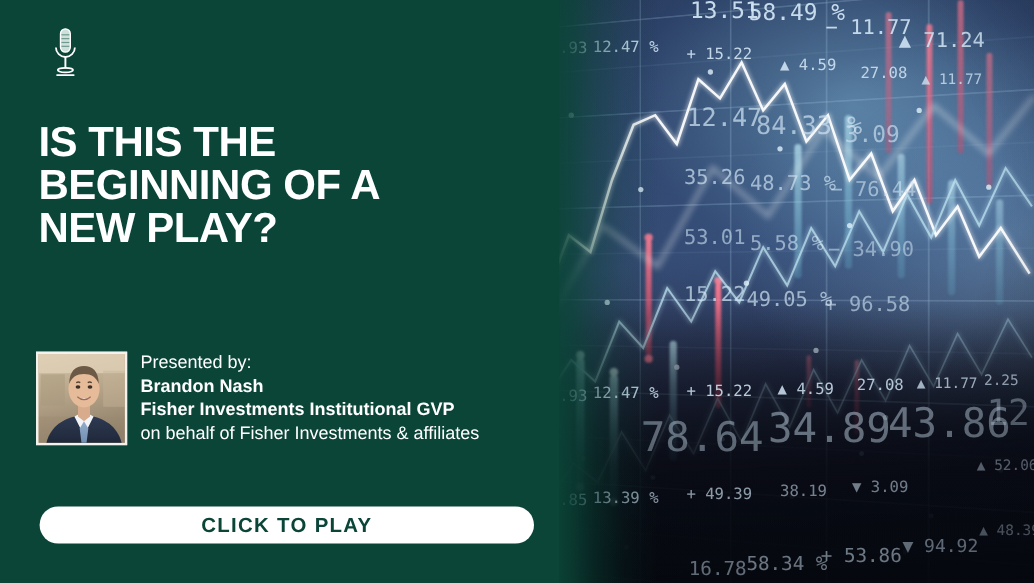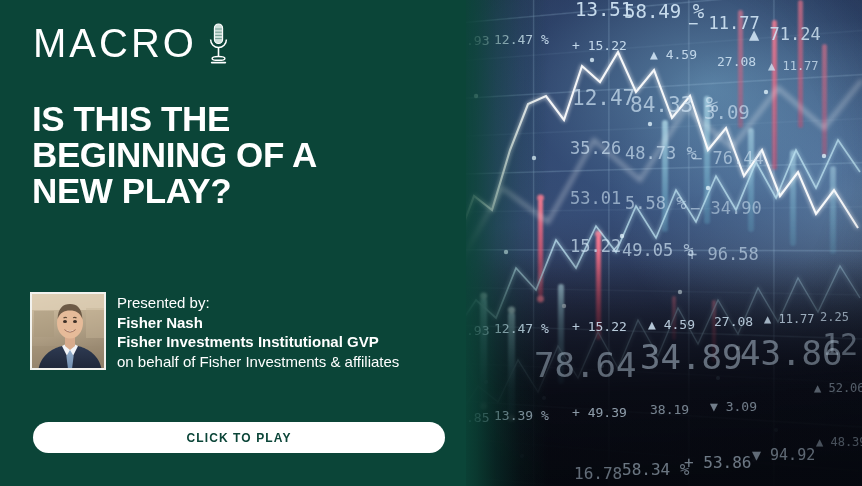--- a/index.html
+++ b/index.html
@@ -55,30 +55,30 @@
   .logoword{color:#ffffff;font-size:40px;font-weight:300;letter-spacing:3.0px;line-height:1;
             font-family:"Liberation Sans",sans-serif;}
   #mic{width:25px;height:44px;margin:0 5px 0 9px;position:relative;top:1px;}
 
   
   #headline{position:absolute;left:32px;top:101px;width:420px;color:#ffffff;
             font-size:35px;font-weight:bold;line-height:1.03;letter-spacing:-0.4px;}
   #headline div{white-space:nowrap;}
 
   
-  #presenter{position:absolute;left:30px;top:292px;display:flex;align-items:flex-start;}
+  #presenter{position:absolute;left:30px;top:292px;display:flex;align-items:center;}
   #headshot{width:76px;height:78px;border:2px solid #f2f2ee;box-sizing:border-box;position:relative;
             overflow:hidden;background:#c9b79c;flex:0 0 auto;}
   #ptext{margin-left:11px;padding-top:1px;color:#ffffff;font-size:15px;line-height:1.31;}
   #ptext .b{font-weight:bold;}
 
   
   #cta{position:absolute;left:33px;top:422px;width:412px;height:31px;background:#ffffff;
        border-radius:16px;display:flex;align-items:center;justify-content:center;
-       color:#0b4538;font-size:12px;font-weight:bold;letter-spacing:1.1px;cursor:pointer;}
+       color:#0b4538;font-size:17px;font-weight:bold;letter-spacing:1.1px;cursor:pointer;}
 </style>
 </head>
 <body>
 
 <div id="stage">
 
   <div id="art">
     <div class="artlayer" id="artbase"></div>
     <div class="artlayer" id="artgrid"></div>
     <div class="artlayer" id="artgrid2"></div>
@@ -228,21 +228,20 @@
         <span class="num" style="left: 352px; top: 382px; font-size: 12px; opacity: 0.45;">▲ 52.06</span>
         <span class="num" style="left: 354px; top: 436px; font-size: 12px; opacity: 0.42;">▲ 48.39</span>
       </div>
     <div class="artlayer" id="artvig"></div>
     <div class="artlayer" id="artfade"></div>
   </div>
 
   <div id="panel">
 
     <div id="logo">
-      <span class="logoword">MACRO</span>
       <svg id="mic" viewBox="0 0 25 44">
         <rect x="8.4" y="2" width="8.2" height="19.5" rx="4.1" fill="#cfe0db" stroke="#ffffff" stroke-width="1.1"></rect>
         <g stroke="#5d8d82" stroke-width="1" opacity=".85">
           <line x1="9.2" y1="7" x2="15.8" y2="7"></line>
           <line x1="9.2" y1="10.2" x2="15.8" y2="10.2"></line>
           <line x1="9.2" y1="13.4" x2="15.8" y2="13.4"></line>
           <line x1="9.2" y1="16.6" x2="15.8" y2="16.6"></line>
         </g>
         <path d="M4.6 17.6 a7.9 7.9 0 0 0 15.8 0" fill="none" stroke="#ffffff" stroke-width="1.5"></path>
         <line x1="12.5" y1="25.6" x2="12.5" y2="35" stroke="#ffffff" stroke-width="1.6"></line>
@@ -306,21 +305,21 @@
           <ellipse cx="33" cy="27.5" rx="2" ry="1.5" fill="#3c2f26"></ellipse>
           <ellipse cx="43" cy="27.5" rx="2" ry="1.5" fill="#3c2f26"></ellipse>
           <path d="M31.5 24 q1.6 -1.2 3.4 -.2" stroke="#5a4836" stroke-width="1.1" fill="none"></path>
           <path d="M41.1 23.8 q1.8 -1 3.4 .2" stroke="#5a4836" stroke-width="1.1" fill="none"></path>
           <path d="M32.6 36 q5.4 4.2 10.8 0 q-5.4 2 -10.8 0 z" fill="#ffffff"></path>
           <path d="M32.4 35.6 q5.6 5 11.2 0" stroke="#9d6b55" stroke-width="1" fill="none"></path>
         </svg>
       </div>
       <div id="ptext">
         <div>Presented by:</div>
-        <div class="b">Fisher Nash</div>
+        <div class="b">Brandon Nash</div>
         <div class="b">Fisher Investments Institutional GVP</div>
         <div>on behalf of Fisher Investments &amp; affiliates</div>
       </div>
     </div>
 
     <div id="cta">
       <span>CLICK TO PLAY</span>
     </div>
   </div>
 </div>

